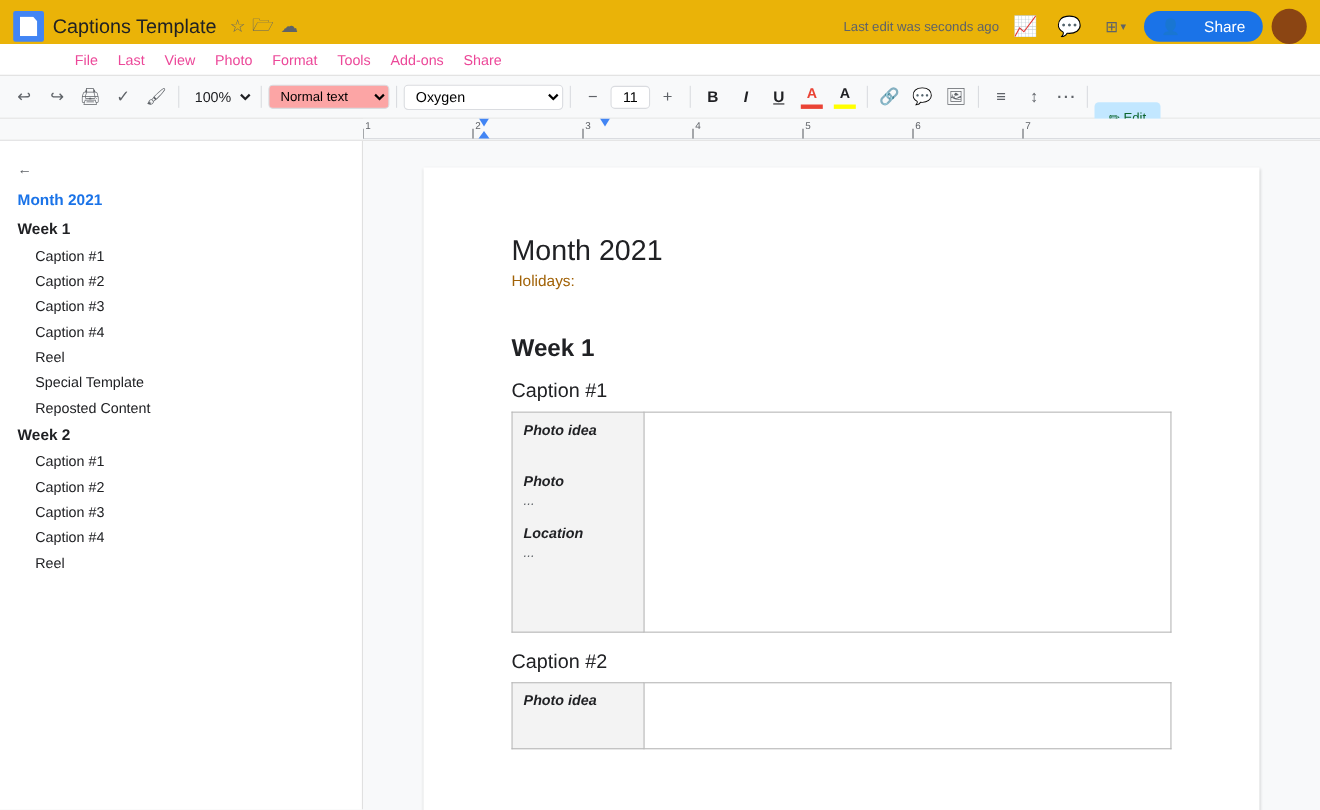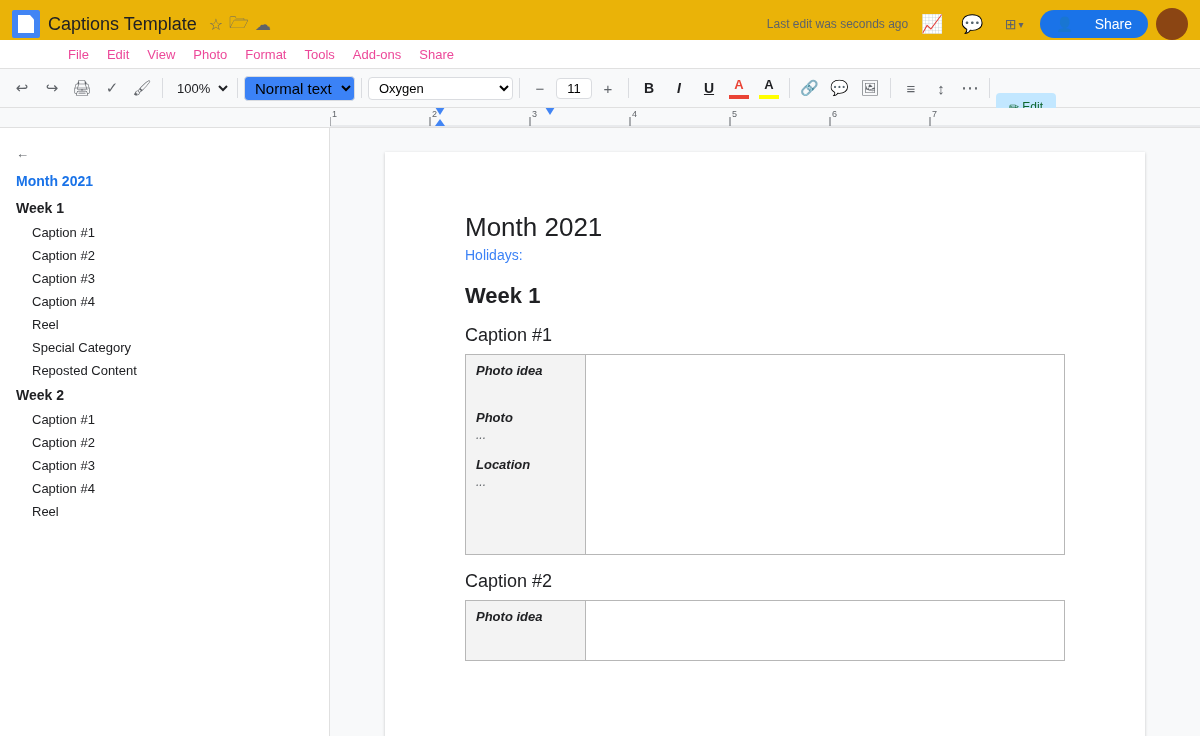--- a/index.html
+++ b/index.html
@@ -98,21 +98,21 @@
       cursor: pointer; border-radius: 4px; color: #5f6368; font-size: 15px;
     }
     #toolbar .separator {
       width: 1px; height: 20px; background: #dadce0; margin: 0 4px;
     }
     #toolbar .zoom-select {
       border: none; background: transparent; font-size: 13px; cursor: pointer;
       color: #202124; padding: 2px 4px; border-radius: 4px;
     }
     #toolbar .style-select {
-      border: 1px solid #dadce0; background: #3b82f6; font-size: 15px;
+      border: 1px solid #dadce0; background: #fca5a5; font-size: 12px;
       cursor: pointer; padding: 2px 6px; border-radius: 4px; min-width: 110px;
     }
     #toolbar .font-select {
       border: 1px solid #dadce0; background: #fff; font-size: 13px;
       cursor: pointer; padding: 2px 6px; border-radius: 4px; min-width: 90px;
     }
     #toolbar .font-size-control {
       display: flex; align-items: center; gap: 2px;
     }
     #toolbar .font-size-input {
@@ -214,22 +214,22 @@
 
     
     .doc-title {
       font-size: 26px;
       font-weight: 400;
       color: #202124;
       margin-bottom: 4px;
     }
     .doc-subtitle {
       font-size: 14px;
-      color: #3b82f6;
-      margin-bottom: 20px;
+      color: #a16207;
+      margin-bottom: 40px;
     }
     .doc-week-heading {
       font-size: 22px;
       font-weight: 700;
       color: #202124;
       margin: 20px 0 12px 0;
     }
     .doc-caption-heading {
       font-size: 18px;
       font-weight: 400;
@@ -288,21 +288,21 @@
     <button class="share-btn">
       <span>👤</span>
       <span>Share</span>
     </button>
     <div class="avatar"></div>
   </div>
 </div>
 
 <div id="menu-bar">
   <div class="menu-item">File</div>
-  <div class="menu-item">Edit</div>
+  <div class="menu-item">Last</div>
   <div class="menu-item">View</div>
   <div class="menu-item">Photo</div>
   <div class="menu-item">Format</div>
   <div class="menu-item">Tools</div>
   <div class="menu-item">Add-ons</div>
   <div class="menu-item">Share</div>
 </div>
 
 <div id="toolbar">
   <div class="tool-btn" title="Undo">↩</div>
@@ -394,21 +394,21 @@
     <div class="back-btn">
       <span>←</span>
     </div>
     <div class="nav-section-title">Month 2021</div>
     <div class="nav-week-title">Week 1</div>
     <div class="nav-item">Caption #1</div>
     <div class="nav-item">Caption #2</div>
     <div class="nav-item">Caption #3</div>
     <div class="nav-item">Caption #4</div>
     <div class="nav-item">Reel</div>
-    <div class="nav-item">Special Category</div>
+    <div class="nav-item">Special Template</div>
     <div class="nav-item">Reposted Content</div>
     <div class="nav-week-title">Week 2</div>
     <div class="nav-item">Caption #1</div>
     <div class="nav-item">Caption #2</div>
     <div class="nav-item">Caption #3</div>
     <div class="nav-item">Caption #4</div>
     <div class="nav-item">Reel</div>
   </div>
 
   <div id="doc-area">

